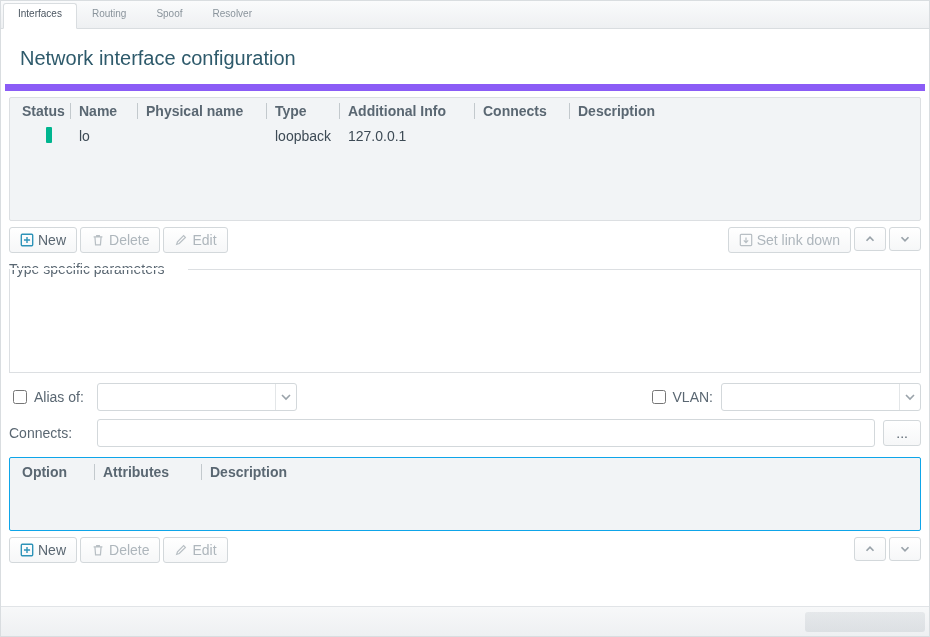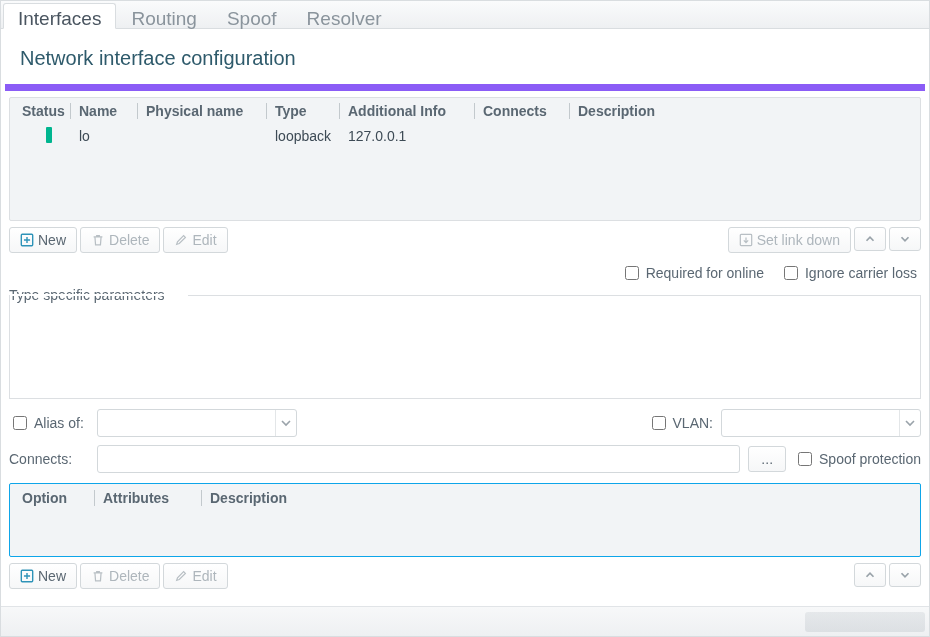--- a/index.html
+++ b/index.html
@@ -22,21 +22,21 @@
   .tabs {
     display: flex;
     background: linear-gradient(#fafbfc, #eef0f2);
     border-bottom: 1px solid #d9dde0;
     height: 28px;
     align-items: stretch;
     padding-left: 2px;
   }
   .tab {
     padding: 4px 14px;
-    font-size: 19px;
+    font-size: 10px;
     color: #8a949c;
     cursor: pointer;
     border: 1px solid transparent;
     border-bottom: none;
     margin-top: 2px;
     position: relative;
   }
   .tab.active {
     background: #fff;
     color: #4a5560;
@@ -323,30 +323,20 @@
           <path d="M4 10l4-4 4 4"></path>
         </svg>
     </button>
     <button class="btn iconbtn disabled">
       <svg viewBox="0 0 16 16" fill="none" stroke="#9aa3aa" stroke-width="2">
           <path d="M4 6l4 4 4-4"></path>
         </svg>
     </button>
   </div>
 
-  <div class="checkrow">
-    <label class="chk">
-      <input type="checkbox" style="">
-      <span>Required for online</span>
-    </label>
-    <label class="chk">
-      <input type="checkbox" style="">
-      <span>Ignore carrier loss</span>
-    </label>
-  </div>
 
   <div class="fieldset-label">Type specific parameters</div>
   <div class="params-box">
     <div class="cut"></div>
   </div>
 
   <div class="formrow">
     <label class="chk lbl" style="width:80px;">
       <input type="checkbox" style="">
       <span>Alias of:</span>
@@ -373,24 +363,20 @@
       </div>
     </div>
   </div>
 
   <div class="formrow">
     <span class="lbl" style="width:80px;">Connects:</span>
     <input class="textinput" style="flex: 1 1 0%;" type="text">
     <button class="btn" style="padding:4px 12px;">
       <span>...</span>
     </button>
-    <label class="chk lbl">
-      <input type="checkbox" style="">
-      <span>Spoof protection</span>
-    </label>
   </div>
 
   <div class="subgrid">
     <div class="subgrid-header">
       <div class="col scol-option">Option</div>
       <div class="sep"></div>
       <div class="col scol-attr">Attributes</div>
       <div class="sep"></div>
       <div class="col scol-desc">Description</div>
     </div>

